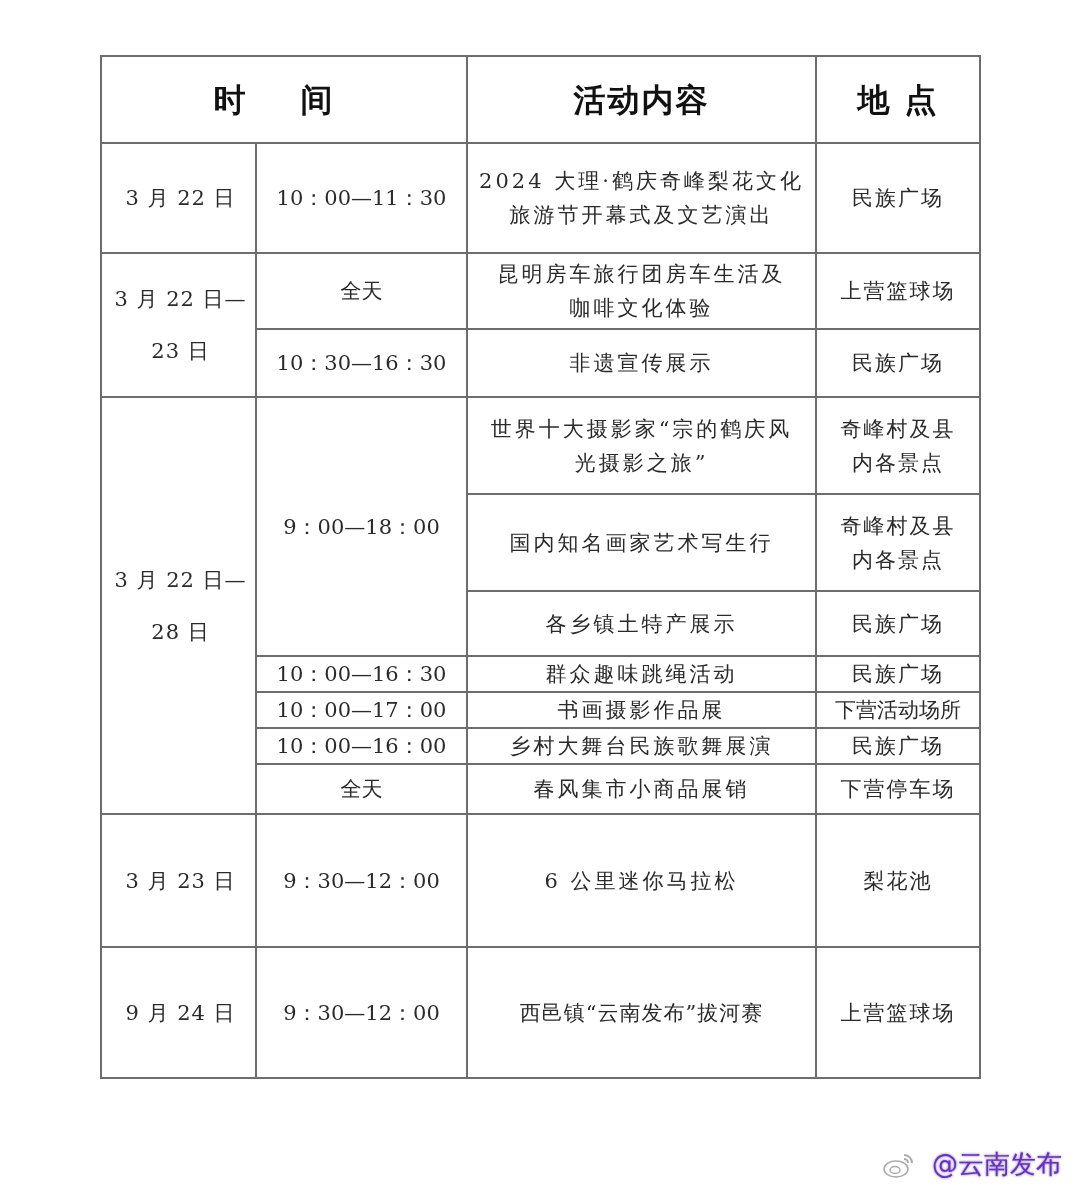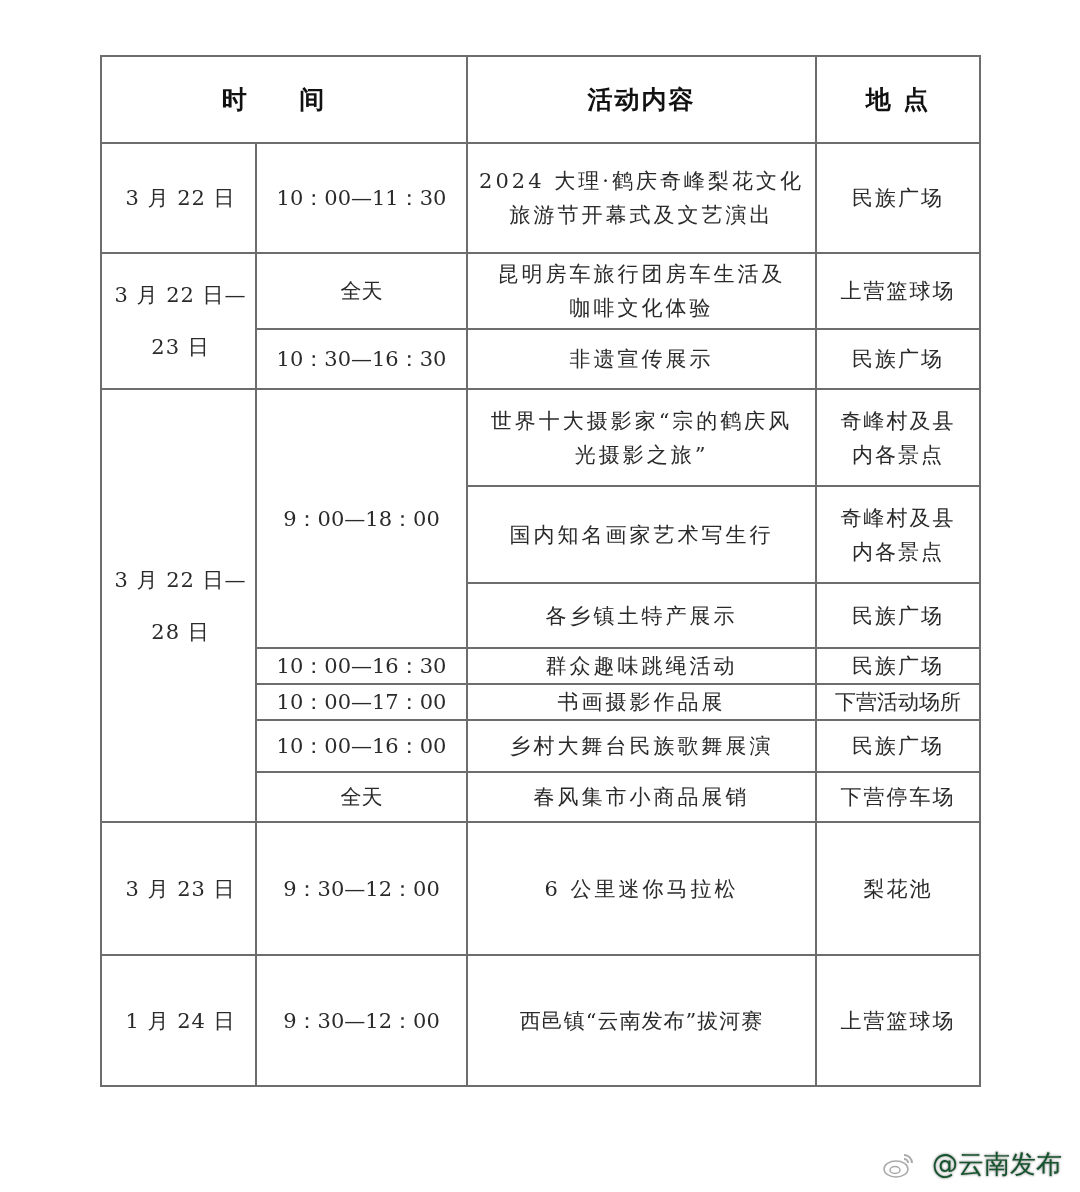--- a/index.html
+++ b/index.html
@@ -2,27 +2,27 @@
 <html><head>
 <meta charset="utf-8">
 <style>
   html, body { margin:0; padding:0; background:#ffffff; }
   body { width:1080px; height:1192px; position:relative; overflow:hidden;
          font-family:"DejaVu Serif","Liberation Serif",serif; color:#2a2a2a; }
   .tbl { position:absolute; left:100px; top:55px; border-collapse:collapse; table-layout:fixed; }
   .tbl td, .tbl th { border:2px solid #6d6d6d; text-align:center; vertical-align:middle;
                      padding:0 4px; font-size:21px; line-height:34px; font-weight:normal; }
   .tbl th { font-family:"DejaVu Sans","Liberation Sans",sans-serif; font-weight:bold;
-            font-size:25px; color:#111; letter-spacing:2px; }
+            font-size:32px; color:#111; letter-spacing:2px; }
   .tbl th.time span { letter-spacing:22px; }
   .tbl td.act { letter-spacing:3px; }
   .tbl td.loc { letter-spacing:2px;margin-left:19px; }
   .tbl td.date { letter-spacing:1px;padding-left:8px; }
   .watermark { position:absolute; right:18px; bottom:10px; display:flex; align-items:center; gap:16px;
-               font-family:"DejaVu Sans","Liberation Sans",sans-serif; font-size:26px; color:#14532d;
+               font-family:"DejaVu Sans","Liberation Sans",sans-serif; font-size:26px; color:#6d28d9;
                text-shadow:0 0 2px #999,0 0 3px #aaa; }
   .weibo-icon { width:34px; height:28px; }
 </style>
 </head>
 <body>
 
 <table class="tbl">
   <colgroup>
     <col style="width:155px">
       <col style="width:211px">
@@ -51,21 +51,21 @@
       <div style="line-height:52px">3 月 22 日—</div>
       <div style="line-height:52px">23 日</div>
     </td>
     <td>全天</td>
     <td class="act">
       <div>昆明房车旅行团房车生活及</div>
       <div>咖啡文化体验</div>
     </td>
     <td class="loc">上营篮球场</td>
   </tr>
-  <tr style="height:60px">
+  <tr style="height:68px">
     <td>10：30—16：30</td>
     <td class="act">非遗宣传展示</td>
     <td class="loc">民族广场</td>
   </tr>
 
   <tr style="height:97px">
     <td rowspan="7" class="date">
       <div style="line-height:52px">3 月 22 日—</div>
       <div style="line-height:52px">28 日</div>
     </td>
@@ -93,39 +93,39 @@
   <tr style="height:36px">
     <td>10：00—16：30</td>
     <td class="act">群众趣味跳绳活动</td>
     <td class="loc">民族广场</td>
   </tr>
   <tr style="height:36px">
     <td>10：00—17：00</td>
     <td class="act">书画摄影作品展</td>
     <td class="loc" style="letter-spacing:0">下营活动场所</td>
   </tr>
-  <tr style="height:52px">
+  <tr style="height:36px">
     <td>10：00—16：00</td>
     <td class="act">乡村大舞台民族歌舞展演</td>
     <td class="loc">民族广场</td>
   </tr>
   <tr style="height:50px">
     <td>全天</td>
     <td class="act">春风集市小商品展销</td>
     <td class="loc">下营停车场</td>
   </tr>
 
   <tr style="height:133px">
     <td class="date">3 月 23 日</td>
     <td>9：30—12：00</td>
     <td class="act">6 公里迷你马拉松</td>
     <td class="loc">梨花池</td>
   </tr>
   <tr style="height:131px">
-    <td class="date">1 月 24 日</td>
+    <td class="date">9 月 24 日</td>
     <td>9：30—12：00</td>
     <td class="act" style="letter-spacing:1px">西邑镇“云南发布”拔河赛</td>
     <td class="loc">上营篮球场</td>
   </tr>
 </tbody>
   </table>
 
 <div class="watermark">
   <svg class="weibo-icon" viewBox="0 0 34 28">
     <ellipse cx="14" cy="18" rx="12" ry="8" fill="#fff" stroke="#aaa" stroke-width="1.5"></ellipse>

